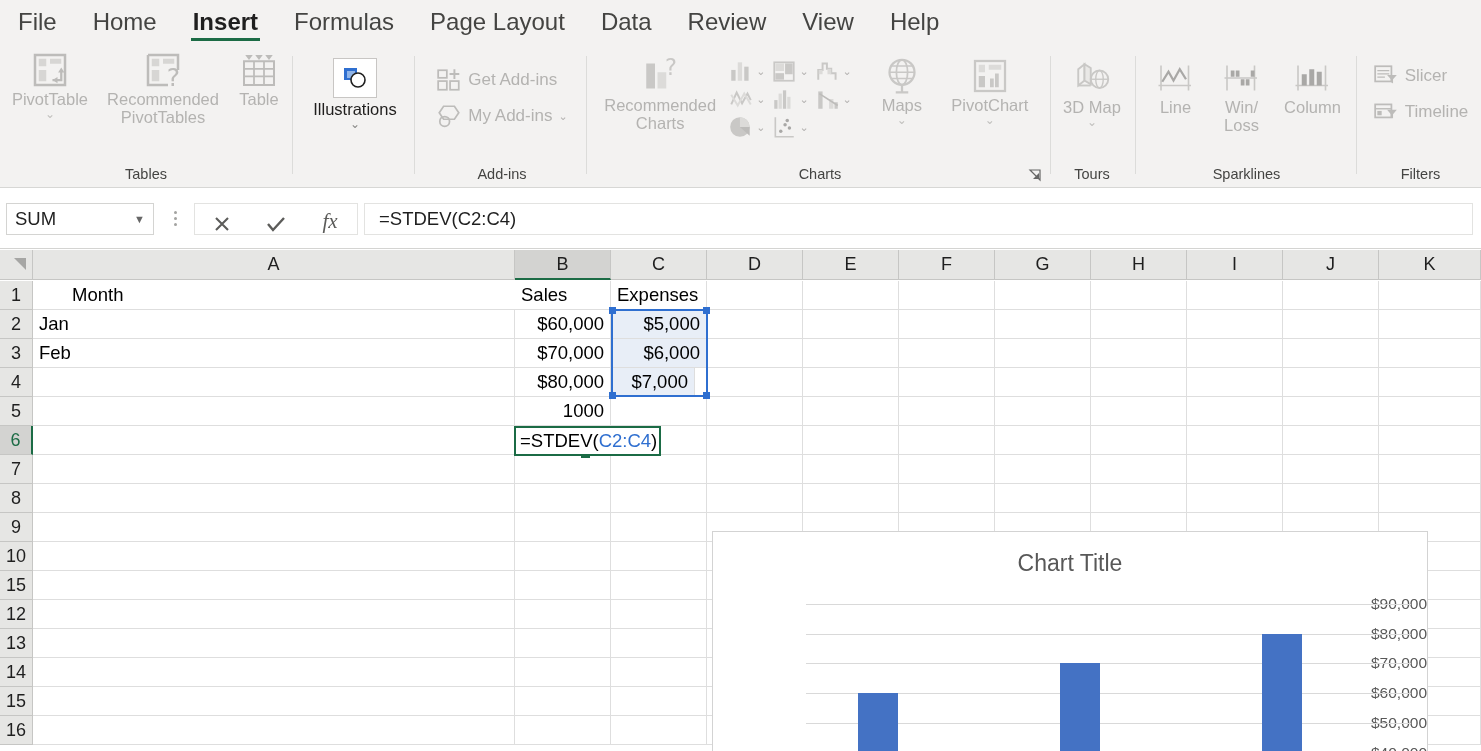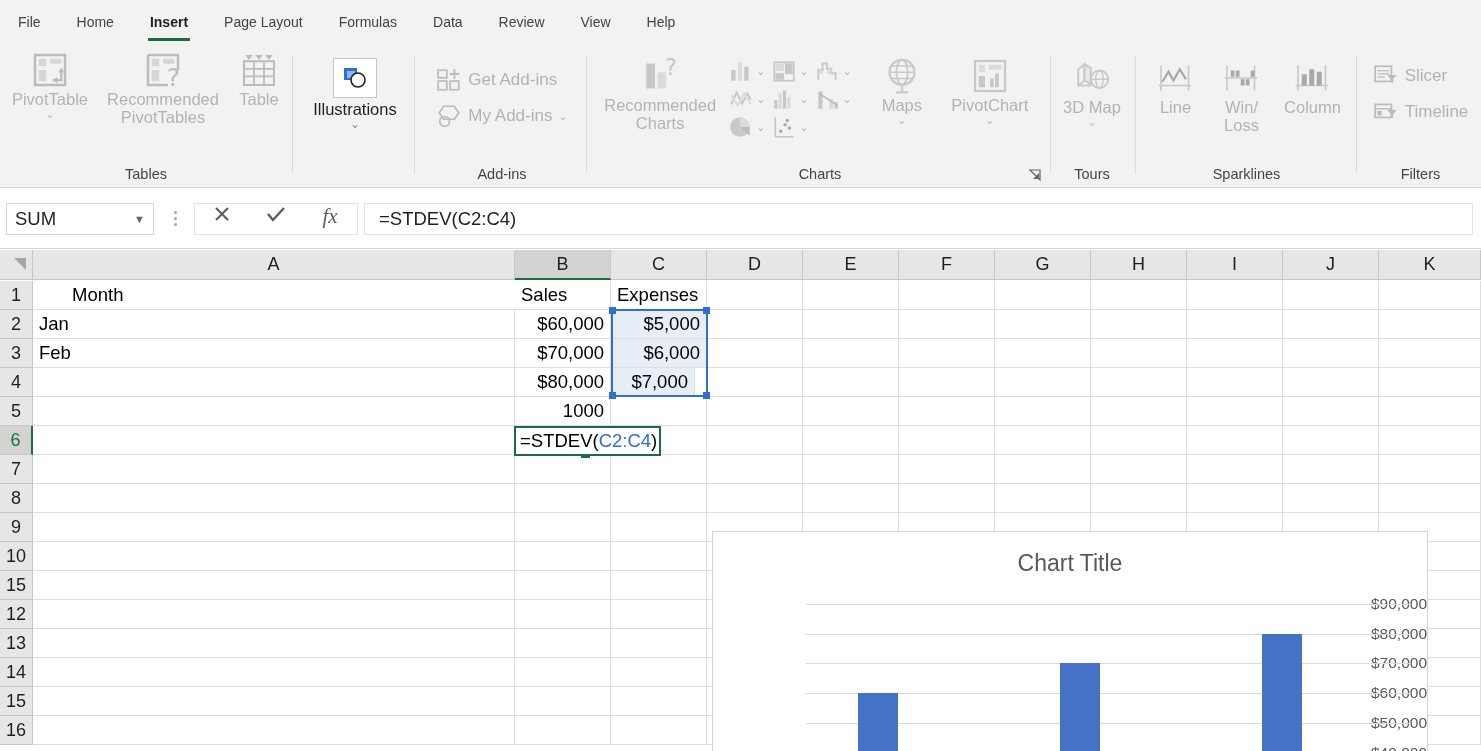--- a/index.html
+++ b/index.html
@@ -15,21 +15,21 @@
   
   .tabbar {
     position: absolute; top: 0; left: 0; width: 1481px; height: 44px;
     background: #f3f2f1;
     display: flex; align-items: center;
   }
   .tab {
     position: relative; height: 44px;
     display: flex; align-items: center; justify-content: flex-end;
     padding: 0 18px;
-    font-size: 14px; color: #444442;
+    font-size: 24px; color: #444442;
     white-space: nowrap;
     cursor: default;
   }
   .tab.active { color: #1f1f1f; font-weight: bold; }
   .tab.active::after {
     content: ""; position: absolute; left: 16px; right: 16px; bottom: 3px;
     height: 3px; background: #1b6b45;
   }
 
   
@@ -99,21 +99,21 @@
   .namebox .dd { font-size: 11px; color: #666; }
   .vdots {
     width: 22px; height: 32px; margin-left: 10px;
     display: flex; flex-direction: column; align-items: center; justify-content: center; gap: 3px;
   }
   .vdots i { width: 3px; height: 3px; background: #a3a3a1; border-radius: 50%; display: block; }
   .fbtns {
     margin-left: 8px; height: 32px; border: 1px solid #e3e3e1;
     display: flex; align-items: center; background: #fff;
   }
-  .fbtn { width: 54px; height: 30px; display: flex; align-items: flex-start; justify-content: center; cursor: default; }
+  .fbtn { width: 54px; height: 30px; display: flex; align-items: flex-end; justify-content: center; cursor: default; }
   .finput {
     flex: 1; height: 32px; margin-left: 6px; margin-right: 8px;
     border: 1px solid #e3e3e1; background: #fff;
     display: flex; align-items: center; padding-left: 14px;
     font-size: 18.5px; color: #1f1f1f;
   }
 
   
   .grid { position: absolute; top: 250px; left: 0; width: 1481px; height: 501px; background: #fff; }
   .corner {
@@ -190,24 +190,24 @@
     <div class="tab">
         <span>File</span>
       </div>
     <div class="tab">
         <span>Home</span>
       </div>
     <div class="tab active">
         <span>Insert</span>
       </div>
     <div class="tab">
+        <span>Formulas</span>
+      </div>
+    <div class="tab">
         <span>Page Layout</span>
-      </div>
-    <div class="tab">
-        <span>Formulas</span>
       </div>
     <div class="tab">
         <span>Data</span>
       </div>
     <div class="tab">
         <span>Review</span>
       </div>
     <div class="tab">
         <span>View</span>
       </div>

